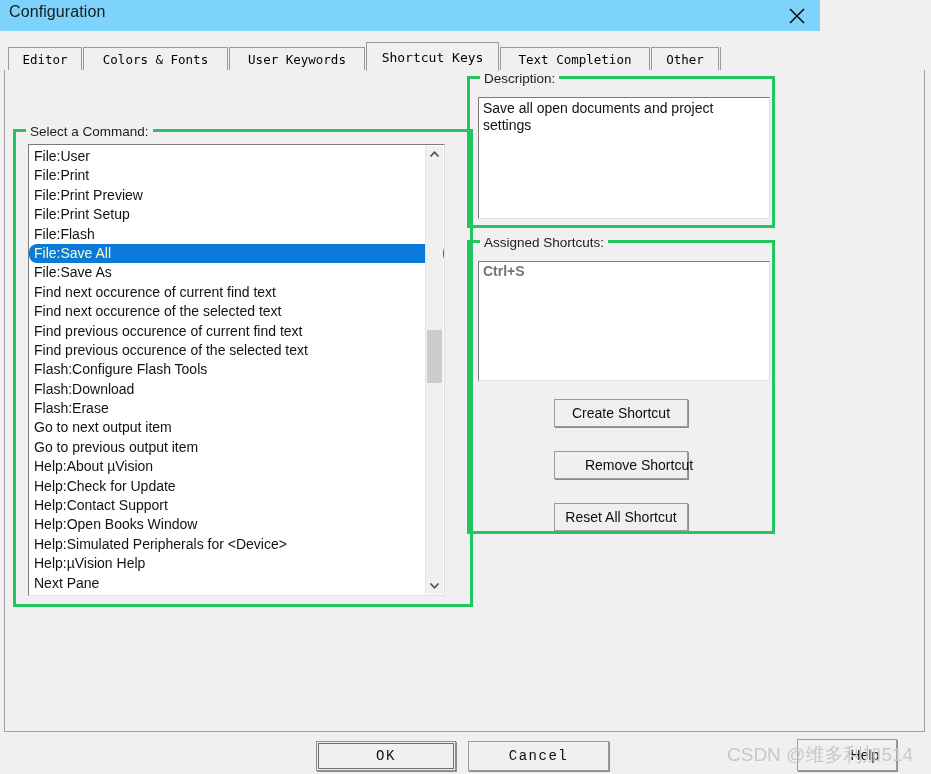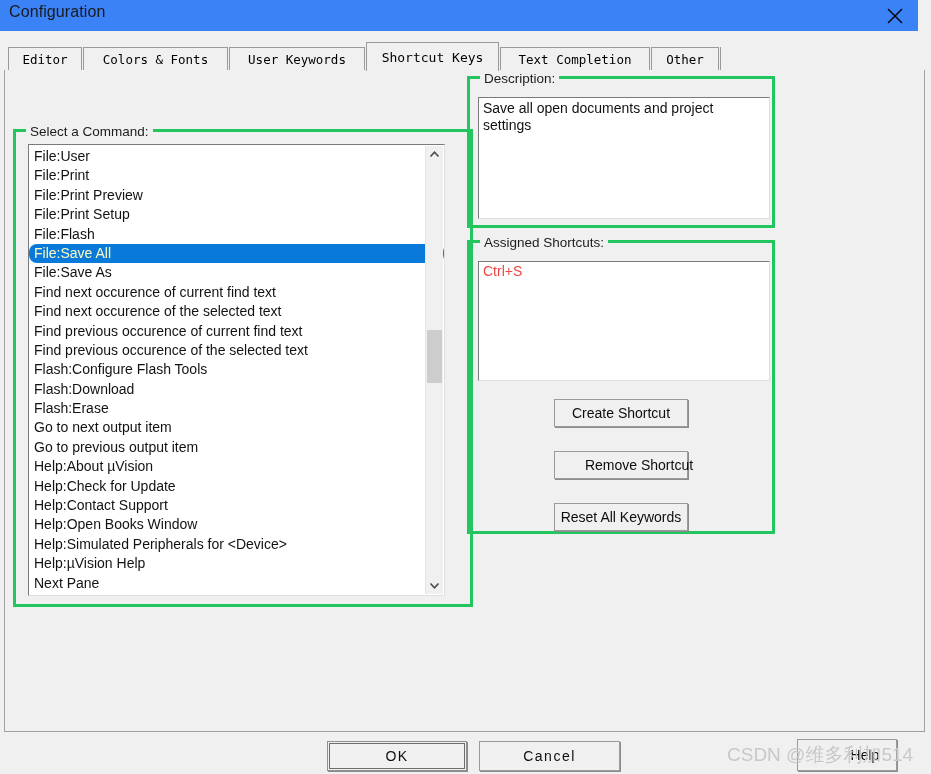--- a/index.html
+++ b/index.html
@@ -8,22 +8,22 @@
     background:#f0f0f0;
     font-family:"Liberation Sans", sans-serif;
     font-size:13px;
     color:#000;
     overflow:hidden;
     position:relative;
   }
 
   
   #titlebar{
-    position:absolute;left:0;top:0;width:918px;height:31px;
-    background:#3b82f6;
+    position:absolute;left:0;top:0;width:820px;height:31px;
+    background:#7dd3fc;
     border-bottom:1px solid #ffffff;
   }
   #title-text{
     position:absolute;left:9px;top:3px;
     font-size:16px;
     color:#1a1a1a;
     font-family:"Liberation Sans", sans-serif;
     letter-spacing:.1px;
   }
   #close-btn{
@@ -164,21 +164,22 @@
 
   #grp-assigned{
     left:462px;top:170px;width:308px;height:294px;
   }
   #assigned-field{
     left:8px;top:18px;width:292px;height:120px;
   }
   #assigned-text{
     padding:1px 16px 0 4px;
     font-size:14px;line-height:17px;
-    color:#ef4444;
+    color:#737373;
+    font-weight:bold;
   }
 
   
   .btn{
     position:absolute;
     background:#f0f0f0;
     border:1px solid #9b9b9b;
     box-shadow:1px 1px 0 0 #8c8c8c;
     box-sizing:border-box;
     display:flex;align-items:center;justify-content:center;
@@ -191,24 +192,23 @@
     font-size:14px;
     font-family:"Liberation Sans", sans-serif;
   }
   #btn-create{top:156px;}
   #btn-remove{top:208px;padding-left:36px;}
   #btn-reset{top:260px;}
 
   
   .btn-bottom{
     top:710px;height:30px;
-    font-family:Liberation Sans, sans-serif;
+    font-family:Liberation Mono, monospace;
     font-size:14px;
     letter-spacing:1.5px;
-    margin-left:11px;
   }
   #btn-ok{
     left:316px;width:140px;
     border:1px solid #8f8f8f;
     outline:1px solid #6e6e6e;
     outline-offset:-3px;
   }
   #btn-cancel{left:468px;width:141px;}
   #btn-help{
     left:797px;width:100px;top:708px;height:32px;
@@ -332,21 +332,21 @@
         <div id="assigned-text">Ctrl+S</div>
       </div>
 
       <div class="btn btn-shortcut" id="btn-create">
         <span>Create Shortcut</span>
       </div>
       <div class="btn btn-shortcut" id="btn-remove">
         <span>Remove Shortcut</span>
       </div>
       <div class="btn btn-shortcut" id="btn-reset">
-        <span>Reset All Keywords</span>
+        <span>Reset All Shortcut</span>
       </div>
     </div>
 
   </div>
 
   <div class="btn btn-bottom" id="btn-ok">
     <span>OK</span>
   </div>
   <div class="btn btn-bottom" id="btn-cancel">
     <span>Cancel</span>

